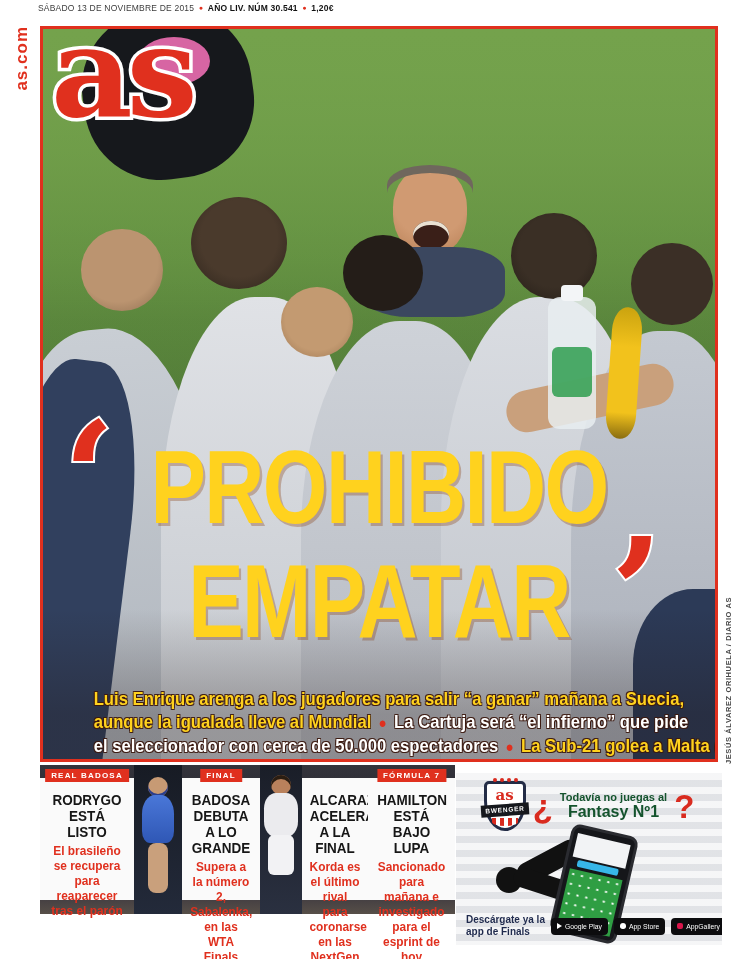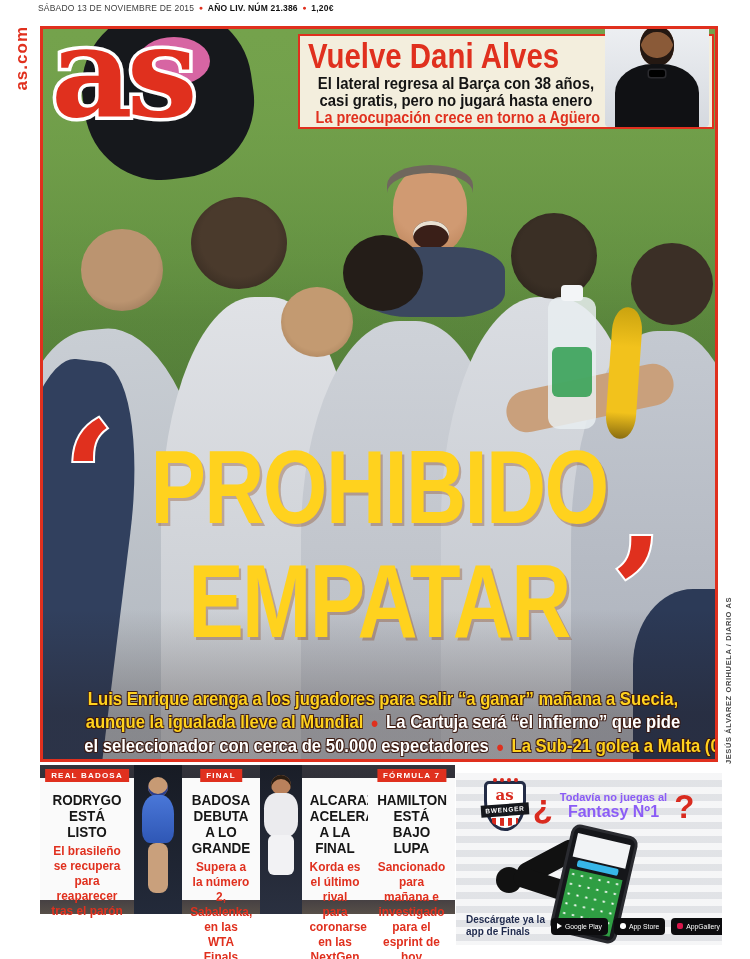--- a/index.html
+++ b/index.html
@@ -80,21 +80,21 @@
   
   .hl{position:absolute;left:0;width:100%;text-align:center;color:#ffd21e;font-weight:bold;
       font-size:104px;line-height:1;transform:scaleX(.8);letter-spacing:-2px;
       text-shadow:3px 3px 0 rgba(130,50,0,.30);}
   .hl1{top:406px;} .hl2{top:520px;}
   .qmark{position:absolute;font-weight:bold;font-size:150px;line-height:1;color:#e0301e;
          -webkit-text-stroke:4px #fff;paint-order:stroke fill;font-family:"DejaVu Serif",serif;}
   .q-open{left:20px;top:372px;} .q-close{right:52px;top:488px;}
 
   
-  .subhead{position:absolute;left:8px;right:0;top:658px;text-align:center;font-weight:bold;
+  .subhead{position:absolute;left:18px;right:0;top:658px;text-align:left;font-weight:bold;
            font-size:18.5px;line-height:23px;}
   .subhead .ln{transform:scaleX(.9);transform-origin:center;white-space:nowrap;}
   .sh-y{color:#ffd21e;text-shadow:1px 1px 0 rgba(60,25,15,.9),-1px 1px 0 rgba(60,25,15,.9),1px -1px 0 rgba(60,25,15,.9),-1px -1px 0 rgba(60,25,15,.9);}
   .sh-w{color:#ffffff;text-shadow:1px 1px 0 rgba(60,25,15,.9),-1px 1px 0 rgba(60,25,15,.9),1px -1px 0 rgba(60,25,15,.9),-1px -1px 0 rgba(60,25,15,.9);}
   .sh-dot{color:#e0301e;font-size:15px;padding:0 3px;text-shadow:none;}
 
   
   .credit{position:absolute;left:724px;top:592px;height:172px;writing-mode:vertical-rl;
           transform:rotate(180deg);font-size:7.5px;font-weight:bold;color:#4a4a4a;letter-spacing:.6px;}
 
@@ -151,21 +151,21 @@
   .shield .stars i{width:4px;height:4px;background:#d92b1f;border-radius:50%;}
   .shield-as{position:absolute;top:2px;left:0;right:0;text-align:center;color:#d92b1f;
              font-family:"DejaVu Serif",serif;font-weight:bold;font-size:15px;}
   .shield-ribbon{position:absolute;bottom:12px;left:-6px;right:-6px;height:12px;background:#16181d;
              color:#fff;font-size:6.5px;font-weight:bold;text-align:center;line-height:12px;
              letter-spacing:.8px;transform:rotate(-4deg);}
   .shield-stripes{position:absolute;bottom:2px;left:5px;right:5px;height:8px;
              background:repeating-linear-gradient(90deg,#d92b1f 0 4px,#fff 4px 8px);
              border-radius:0 0 50% 50%;}
   .qbig{color:#d92b1f;font-weight:bold;font-size:33px;line-height:1;}
-  .ad-txt{text-align:center;color:#8b5cf6;}
+  .ad-txt{text-align:center;color:#14532d;}
   .ad-l1{font-size:11px;font-weight:600;}
   .ad-l2{font-size:16px;font-weight:bold;}
   .ad-mid{position:absolute;left:0;right:0;top:60px;height:78px;}
   .silh1{position:absolute;left:58px;top:18px;width:70px;height:22px;background:#111;
          border-radius:12px;transform:rotate(-28deg);}
   .silh2{position:absolute;left:40px;top:34px;width:26px;height:26px;background:#111;border-radius:50%;}
   .silh3{position:absolute;left:56px;top:44px;width:80px;height:20px;background:#111;
          border-radius:12px;transform:rotate(18deg);}
   .phone{position:absolute;left:104px;top:-4px;width:62px;height:104px;background:#15161a;
          border:3px solid #2a2b30;border-radius:9px;transform:rotate(13deg);overflow:hidden;}
@@ -183,21 +183,21 @@
   .badge .hi{width:6px;height:6px;background:#d9154a;border-radius:2px;}
 </style>
 </head>
 <body>
 
 <div class="page">
 
   <div class="dateline">
     <span>SÁBADO 13 DE NOVIEMBRE DE 2015</span>
     <span class="dot">●</span>
-    <span class="bold">AÑO LIV. NÚM 21.386</span>
+    <span class="bold">AÑO LIV. NÚM 30.541</span>
     <span class="dot">●</span>
     <span class="bold">1,20€</span>
   </div>
 
   <div class="site-vert">as.com</div>
 
   <div class="photo">
     <div class="ph referee"></div>
     <div class="ph pinkblob"></div>
     <div class="ph coach-face"></div>
@@ -220,31 +220,20 @@
     <div class="ph head h6"></div>
     <div class="ph arm"></div>
     <div class="ph bottle"></div>
     <div class="ph bottle-cap"></div>
     <div class="ph bottle-label"></div>
     <div class="ph banana"></div>
     <div class="ph vignette"></div>
 
     <div class="as-logo">as</div>
 
-    <div class="alves">
-      <div class="alves-head">Vuelve Dani Alves</div>
-      <div class="alves-sub s1">El lateral regresa al Barça con 38 años,</div>
-      <div class="alves-sub s2">casi gratis, pero no jugará hasta enero</div>
-      <div class="alves-kick">La preocupación crece en torno a Agüero</div>
-      <div class="alves-photo">
-        <div class="alves-headc"></div>
-        <div class="alves-suit"></div>
-        <div class="alves-bow"></div>
-      </div>
-    </div>
 
     <div class="qmark q-open">‘</div>
     <div class="hl hl1">PROHIBIDO</div>
     <div class="hl hl2">EMPATAR</div>
     <div class="qmark q-close">’</div>
 
     <div class="subhead">
       <div class="ln">
         <span class="sh-y">Luis Enrique arenga a los jugadores para salir “a ganar” mañana a Suecia,</span>
       </div>

